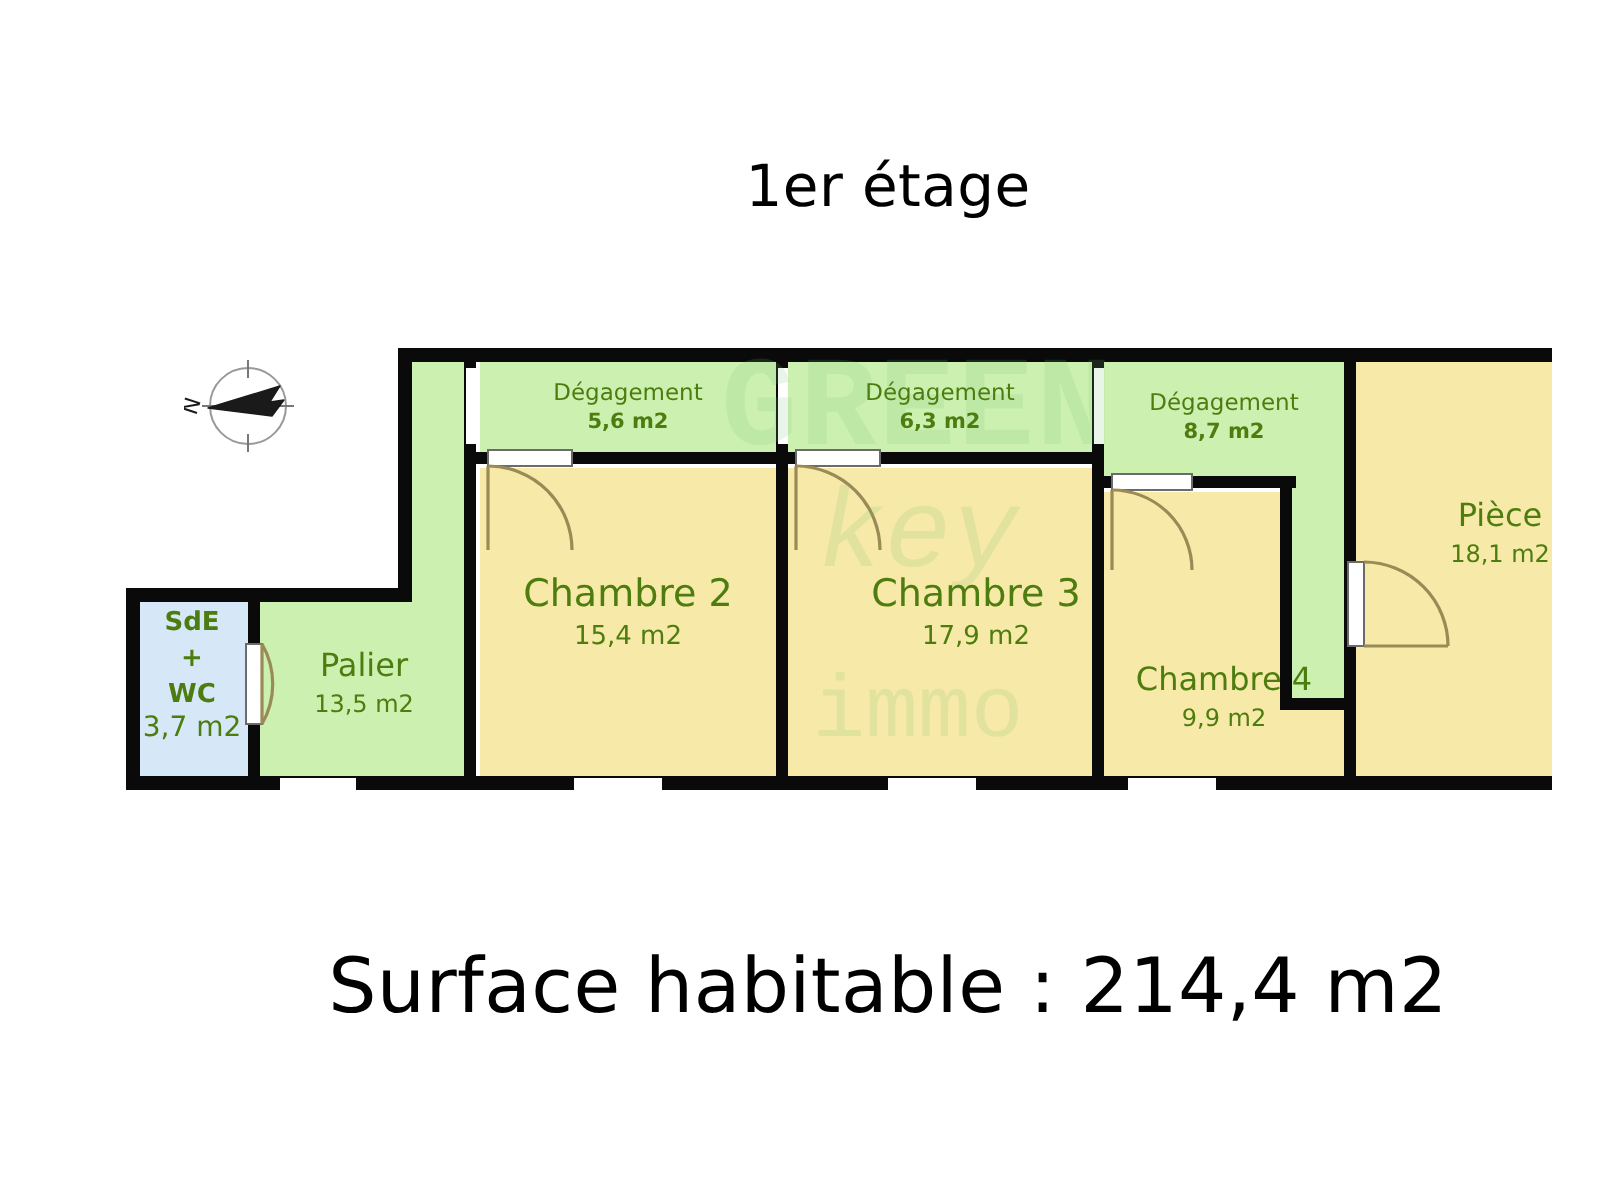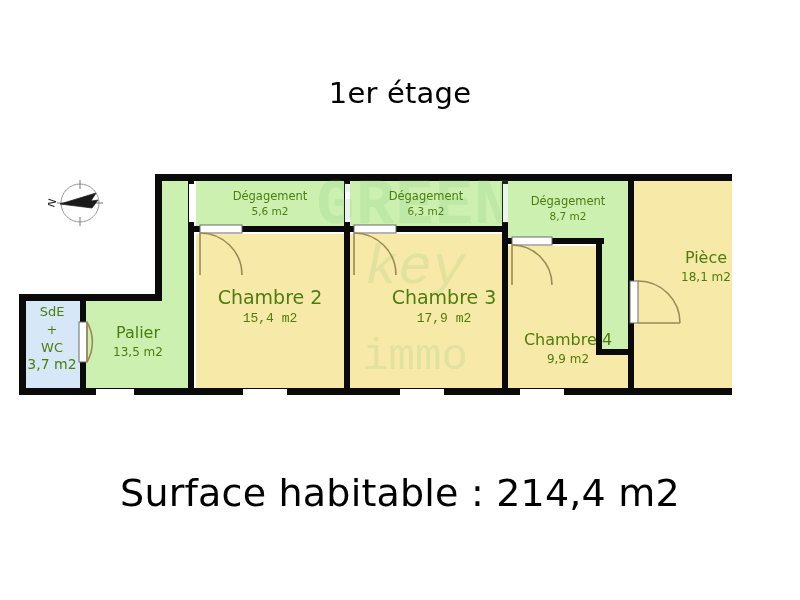--- a/index.html
+++ b/index.html
@@ -9,20 +9,21 @@
   }
   body {
     font-family: "DejaVu Sans", "Liberation Sans", sans-serif;
   }
   #page {
     position: relative;
     width: 732px;
     height: 600px;
     background: #ffffff;
     overflow: hidden;
+    margin-left: 44px;
   }
 
   
   #floor-title {
     position: absolute;
     left: 0;
     top: 76px;
     width: 800px;
     text-align: center;
     font-size: 29px;
@@ -107,26 +108,26 @@
   }
   .room-label .rl-name {
     display: block;
     white-space: nowrap;
   }
   .room-label .rl-area {
     display: block;
     white-space: nowrap;
   }
   .sz-big .rl-name { font-size: 19px; line-height: 23px; }
-  .sz-big .rl-area { font-size: 13px; line-height: 20px; font-family: Liberation Mono, monospace; }
+  .sz-big .rl-area { font-size: 13px; line-height: 20px; }
   .sz-med .rl-name { font-size: 16px; line-height: 20px; }
   .sz-med .rl-area { font-size: 12px; line-height: 18px; }
   .sz-small .rl-name { font-size: 11.5px; line-height: 16px; }
-  .sz-small .rl-area { font-size: 10.5px; line-height: 15px; }
-  .sz-tiny .rl-name { font-size: 13px; line-height: 18px; }
+  .sz-small .rl-area { font-size: 10.5px; line-height: 15px; font-weight: bold; }
+  .sz-tiny .rl-name { font-size: 13px; line-height: 18px; font-weight: bold; }
   .sz-tiny .rl-area { font-size: 14px; line-height: 15px; }
 </style>
 </head>
 <body>
 
 <div id="page">
 
   <div id="floor-title">1er étage</div>
 
   <div id="watermark">

